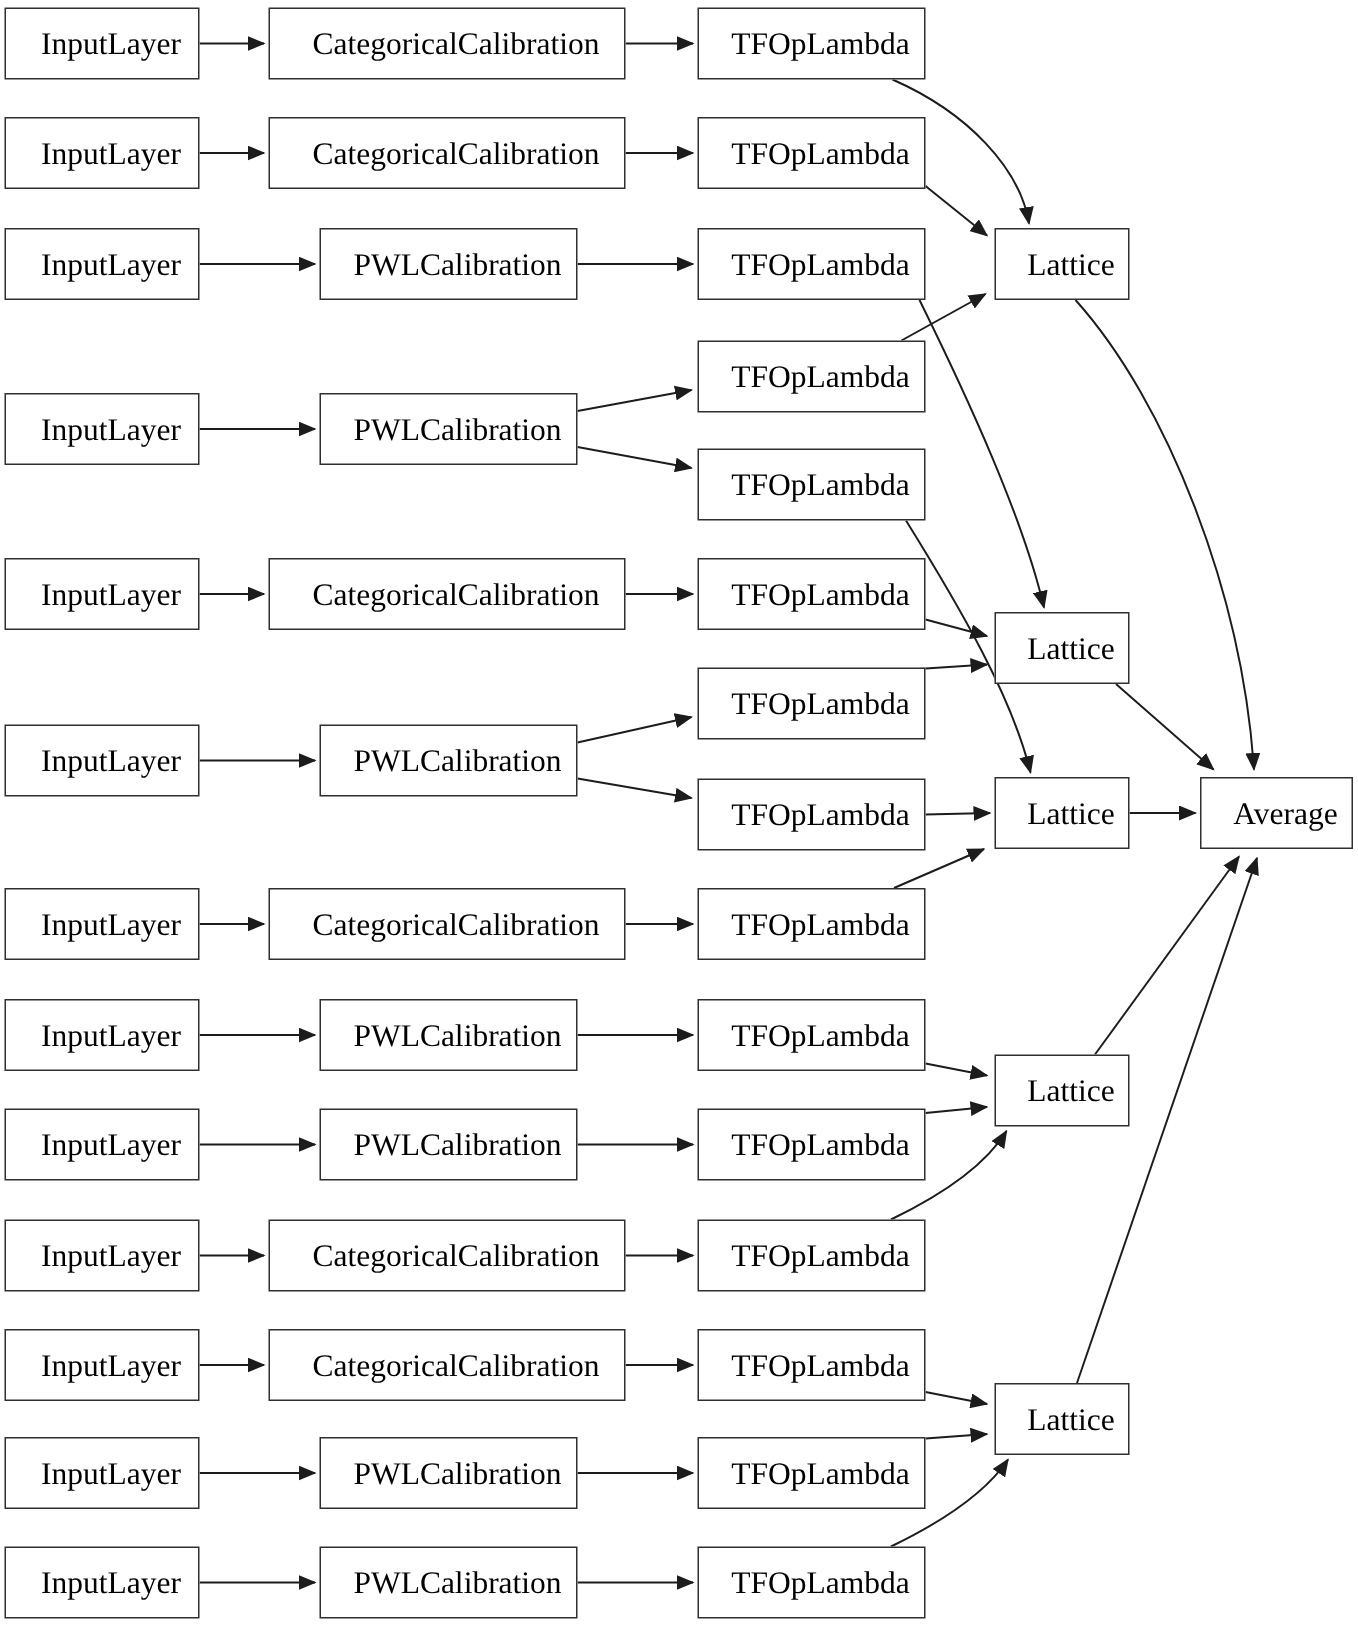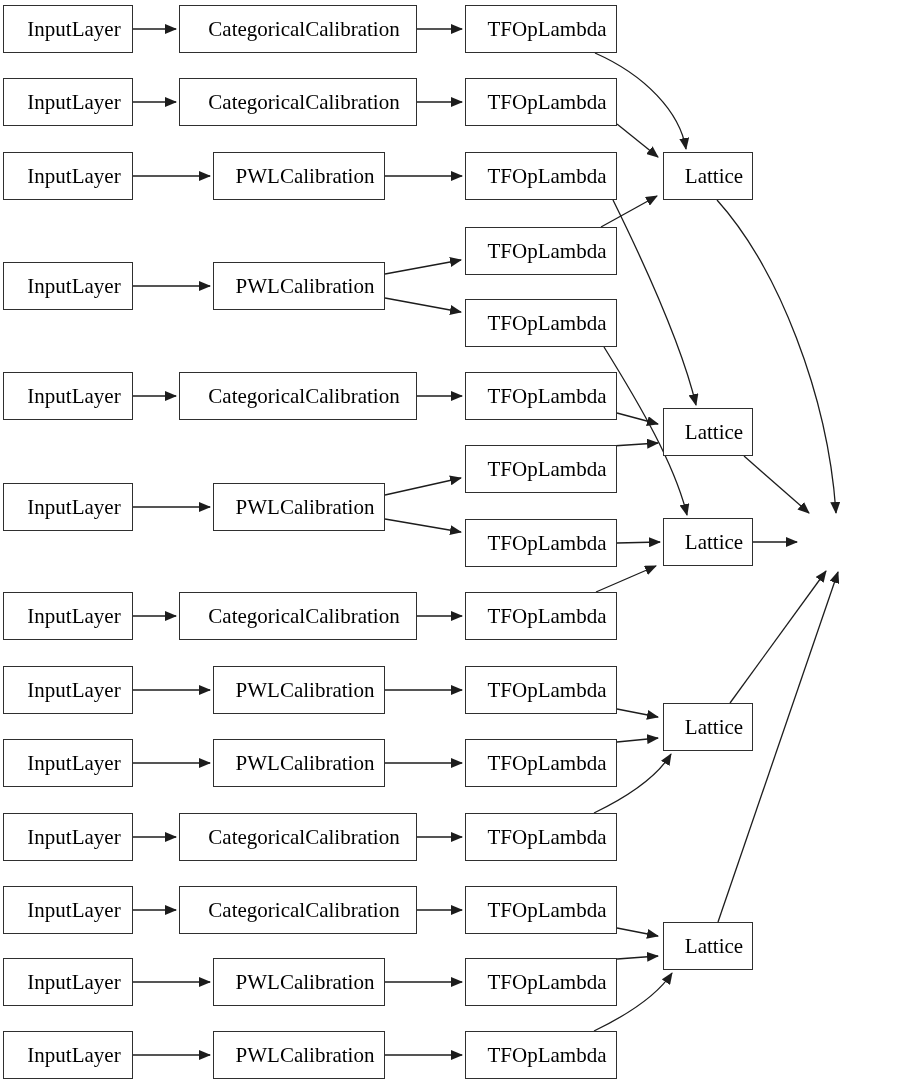--- a/index.html
+++ b/index.html
@@ -113,13 +113,14 @@
     <div class="node" style="left: 465px; top: 739px; width: 152px; height: 48px; border-color: rgb(47, 47, 47); background: rgb(255, 255, 255); color: rgb(0, 0, 0);">TFOpLambda</div>
     <div class="node" style="left: 465px; top: 813px; width: 152px; height: 48px; border-color: rgb(47, 47, 47); background: rgb(255, 255, 255); color: rgb(0, 0, 0);">TFOpLambda</div>
     <div class="node" style="left: 465px; top: 886px; width: 152px; height: 48px; border-color: rgb(47, 47, 47); background: rgb(255, 255, 255); color: rgb(0, 0, 0);">TFOpLambda</div>
     <div class="node" style="left: 465px; top: 958px; width: 152px; height: 48px; border-color: rgb(47, 47, 47); background: rgb(255, 255, 255); color: rgb(0, 0, 0);">TFOpLambda</div>
     <div class="node" style="left: 465px; top: 1031px; width: 152px; height: 48px; border-color: rgb(47, 47, 47); background: rgb(255, 255, 255); color: rgb(0, 0, 0);">TFOpLambda</div>
     <div class="node" style="left: 663px; top: 152px; width: 90px; height: 48px; border-color: rgb(47, 47, 47); background: rgb(255, 255, 255); color: rgb(0, 0, 0);">Lattice</div>
     <div class="node" style="left: 663px; top: 408px; width: 90px; height: 48px; border-color: rgb(47, 47, 47); background: rgb(255, 255, 255); color: rgb(0, 0, 0);">Lattice</div>
     <div class="node" style="left: 663px; top: 518px; width: 90px; height: 48px; border-color: rgb(47, 47, 47); background: rgb(255, 255, 255); color: rgb(0, 0, 0);">Lattice</div>
     <div class="node" style="left: 663px; top: 703px; width: 90px; height: 48px; border-color: rgb(47, 47, 47); background: rgb(255, 255, 255); color: rgb(0, 0, 0);">Lattice</div>
     <div class="node" style="left: 663px; top: 922px; width: 90px; height: 48px; border-color: rgb(47, 47, 47); background: rgb(255, 255, 255); color: rgb(0, 0, 0);">Lattice</div>
+    <div class="node" style="left: 800px; top: 518px; width: 102px; height: 48px; border-color: rgb(47, 47, 47); background: rgb(255, 255, 255); color: rgb(0, 0, 0);">Average</div>
   </div>
 
 </body></html>

